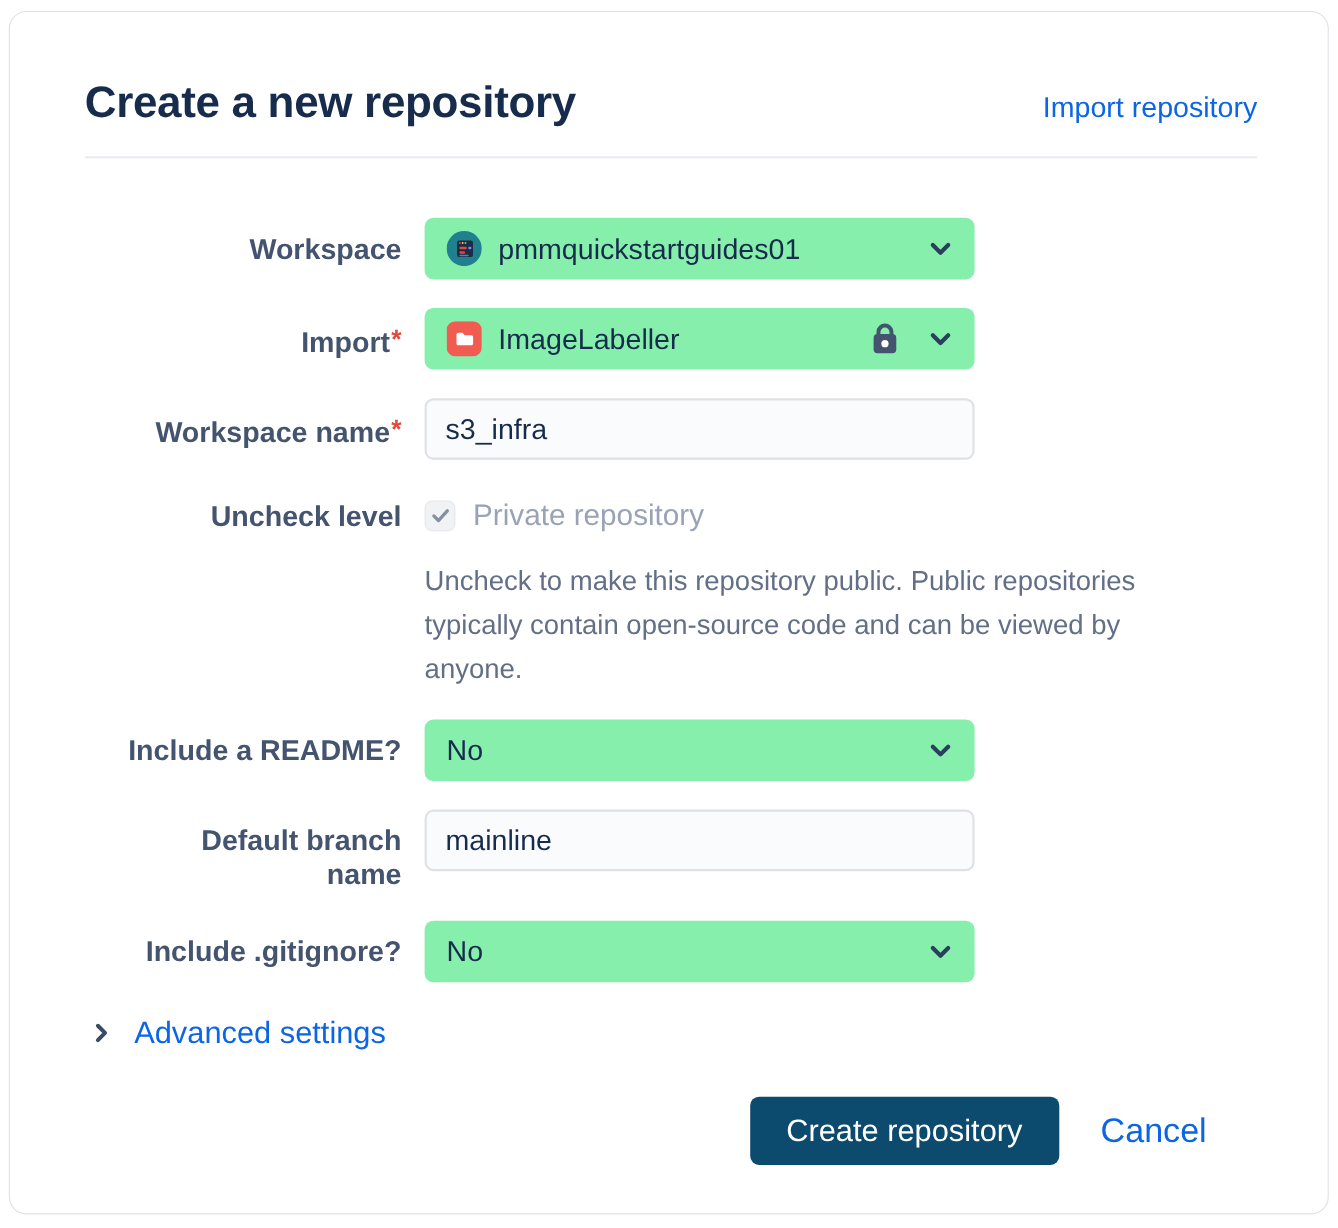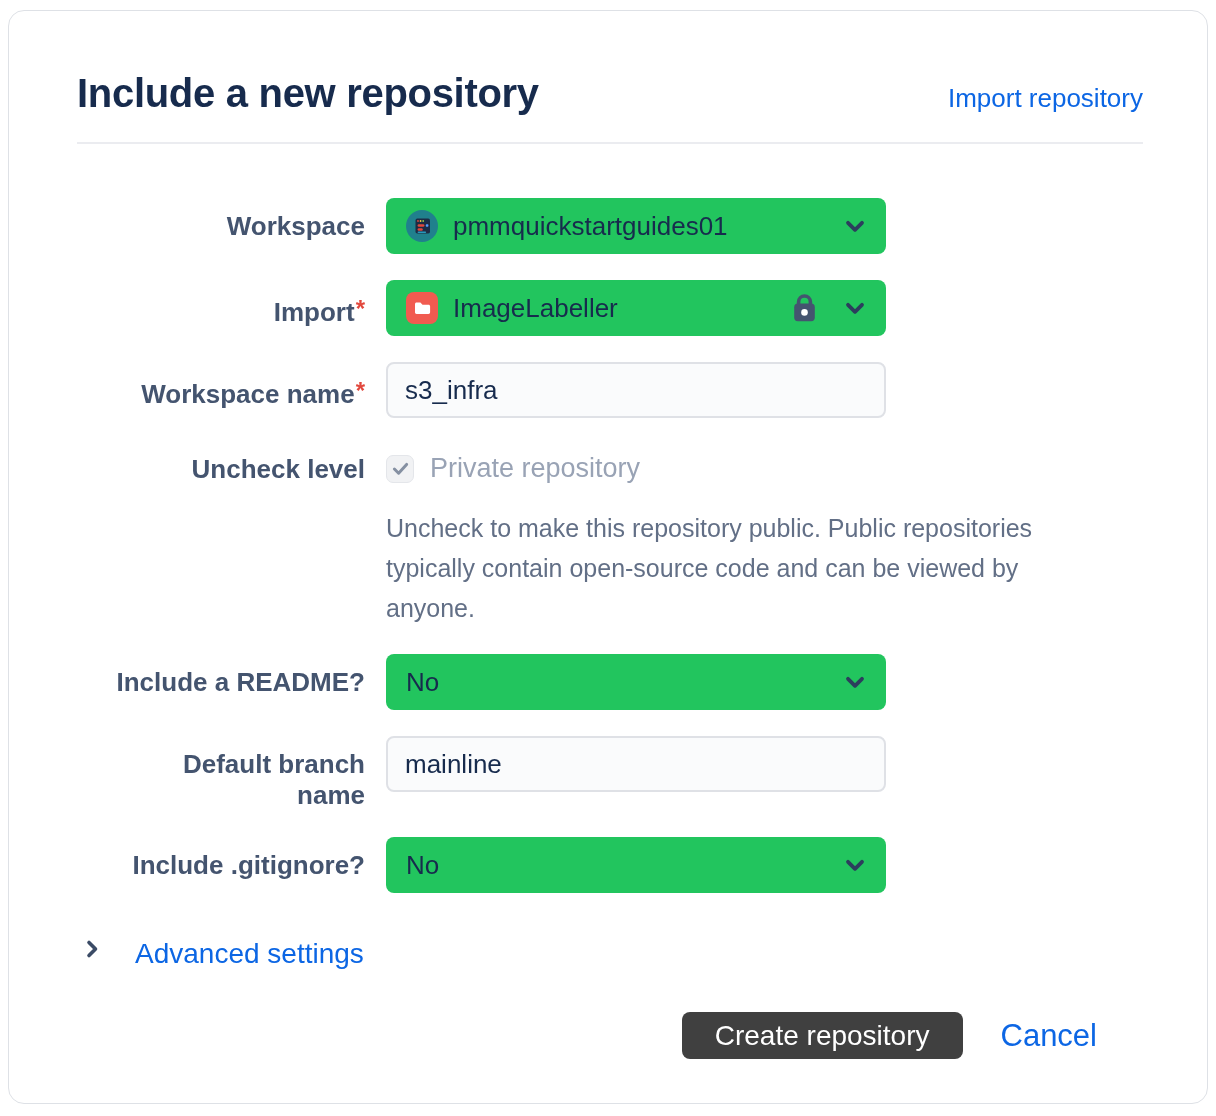--- a/index.html
+++ b/index.html
@@ -60,21 +60,21 @@
   .req {
     color: #e2483d;
     font-size: 24px;
     vertical-align: 4px;
     margin-left: 1px;
   }
   .control-cell { width: 500px; }
   .control-cell.wide { width: 670px; }
   .select {
     width: 500px; height: 56px;
-    background: #22c55e;
+    background: #86efac;
     border-radius: 8px;
     display: flex;
     align-items: center;
     padding: 0 20px;
     font-size: 26px;
     color: #172b4d;
     cursor: pointer;
   }
   .select .avatar { margin-right: 15px; display: flex; }
   .select .chevron { margin-left: auto; display: flex; }
@@ -111,67 +111,67 @@
     color: #99a3b5;
   }
   .help-text {
     margin-top: 24px;
     font-size: 25px;
     line-height: 40px;
     color: #626f86;
     width: 670px;
   }
   .advanced {
-    margin-top: 45px;
+    margin-top: 30px;
     margin-left: 8px;
     display: flex;
-    align-items: flex-start;
-    gap: 35px;
+    align-items: flex-end;
+    gap: 22px;
     cursor: pointer;
     width: fit-content;
   }
   .advanced-label {
     font-size: 28px;
     font-weight: 500;
     color: #0c66e4;
   }
   .footer {
     margin-top: 42px;
     display: flex;
     justify-content: flex-end;
     align-items: center;
     gap: 38px;
     padding-right: 46px;
   }
   .primary-btn {
-    background: #404040;
+    background: #0c4a6e;
     color: #ffffff;
     border: none;
     border-radius: 8px;
-    height: 47px;
+    height: 62px;
     padding: 0 33px;
     font-size: 28px;
     font-weight: 500;
     font-family: "Liberation Sans", sans-serif;
     cursor: pointer;
   }
   .cancel-link {
     font-size: 31px;
     font-weight: 500;
     color: #0c66e4;
     cursor: pointer;
   }
 </style>
 </head>
 <body>
 
 <div class="card">
 
   <div class="header">
-    <div class="title">Include a new repository</div>
+    <div class="title">Create a new repository</div>
     <div class="import-link">Import repository</div>
   </div>
 
   <div class="divider"></div>
 
   <div class="form">
 
     <div class="row">
       <div class="label-cell">Workspace</div>
       <div class="control-cell">

